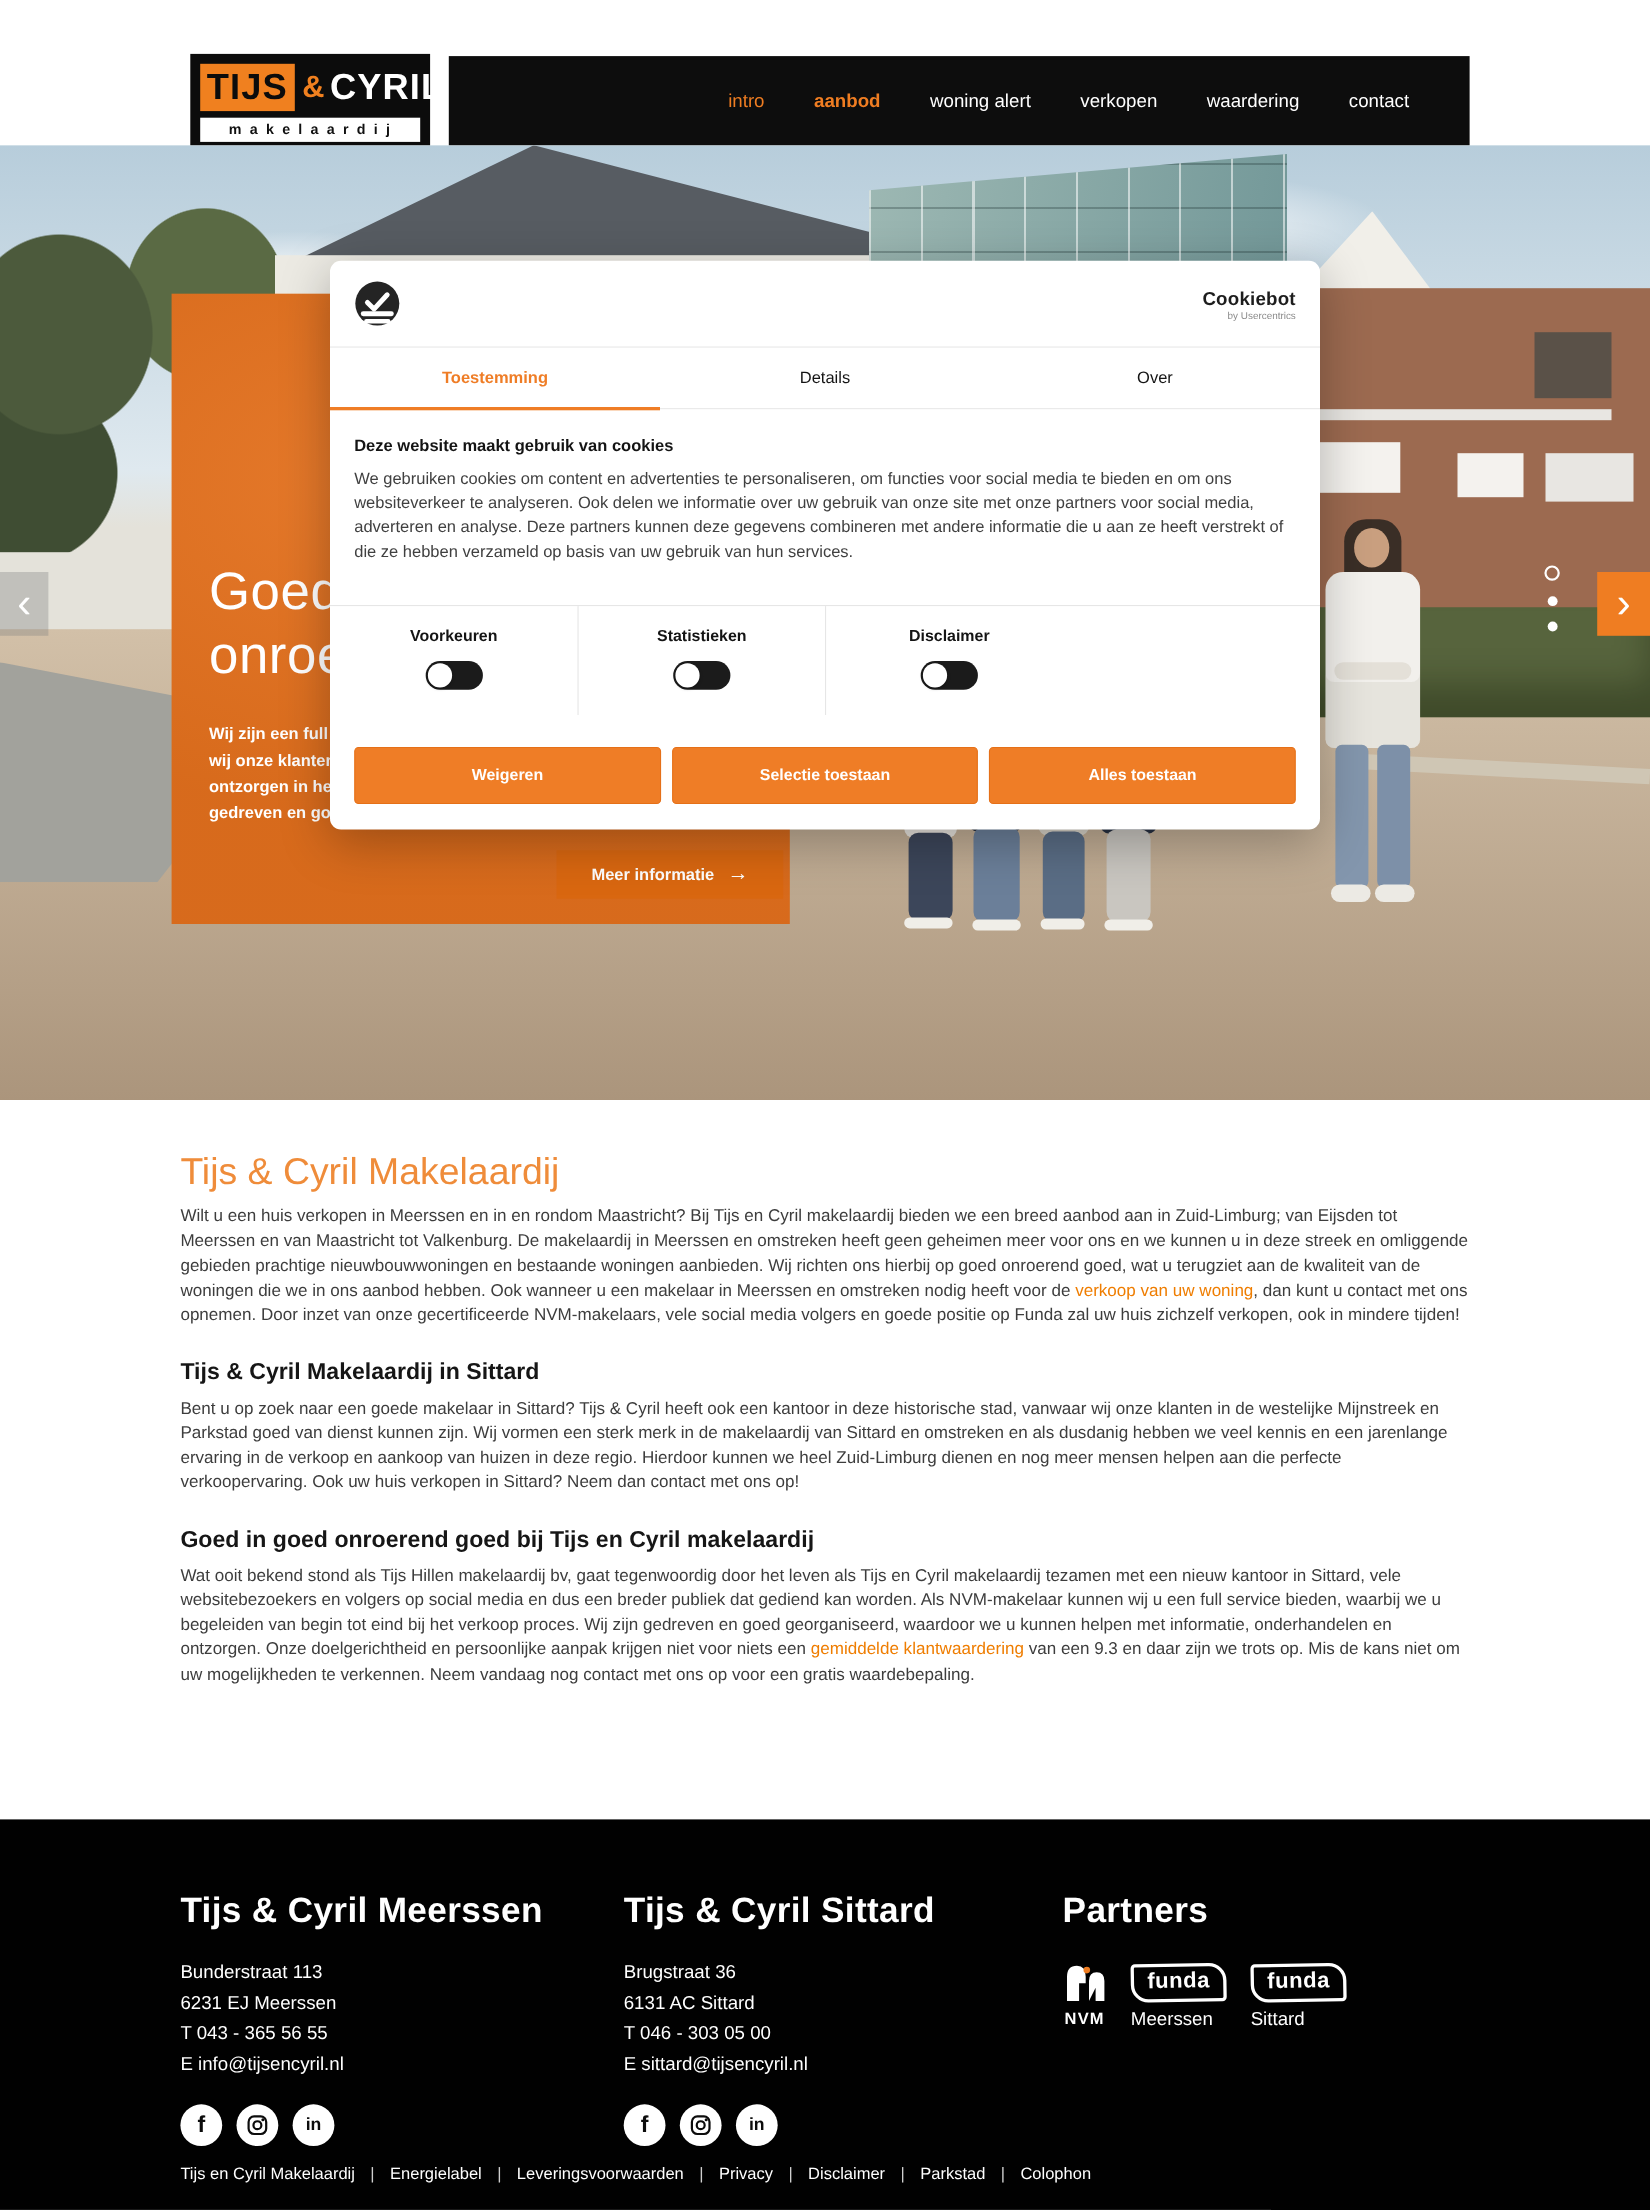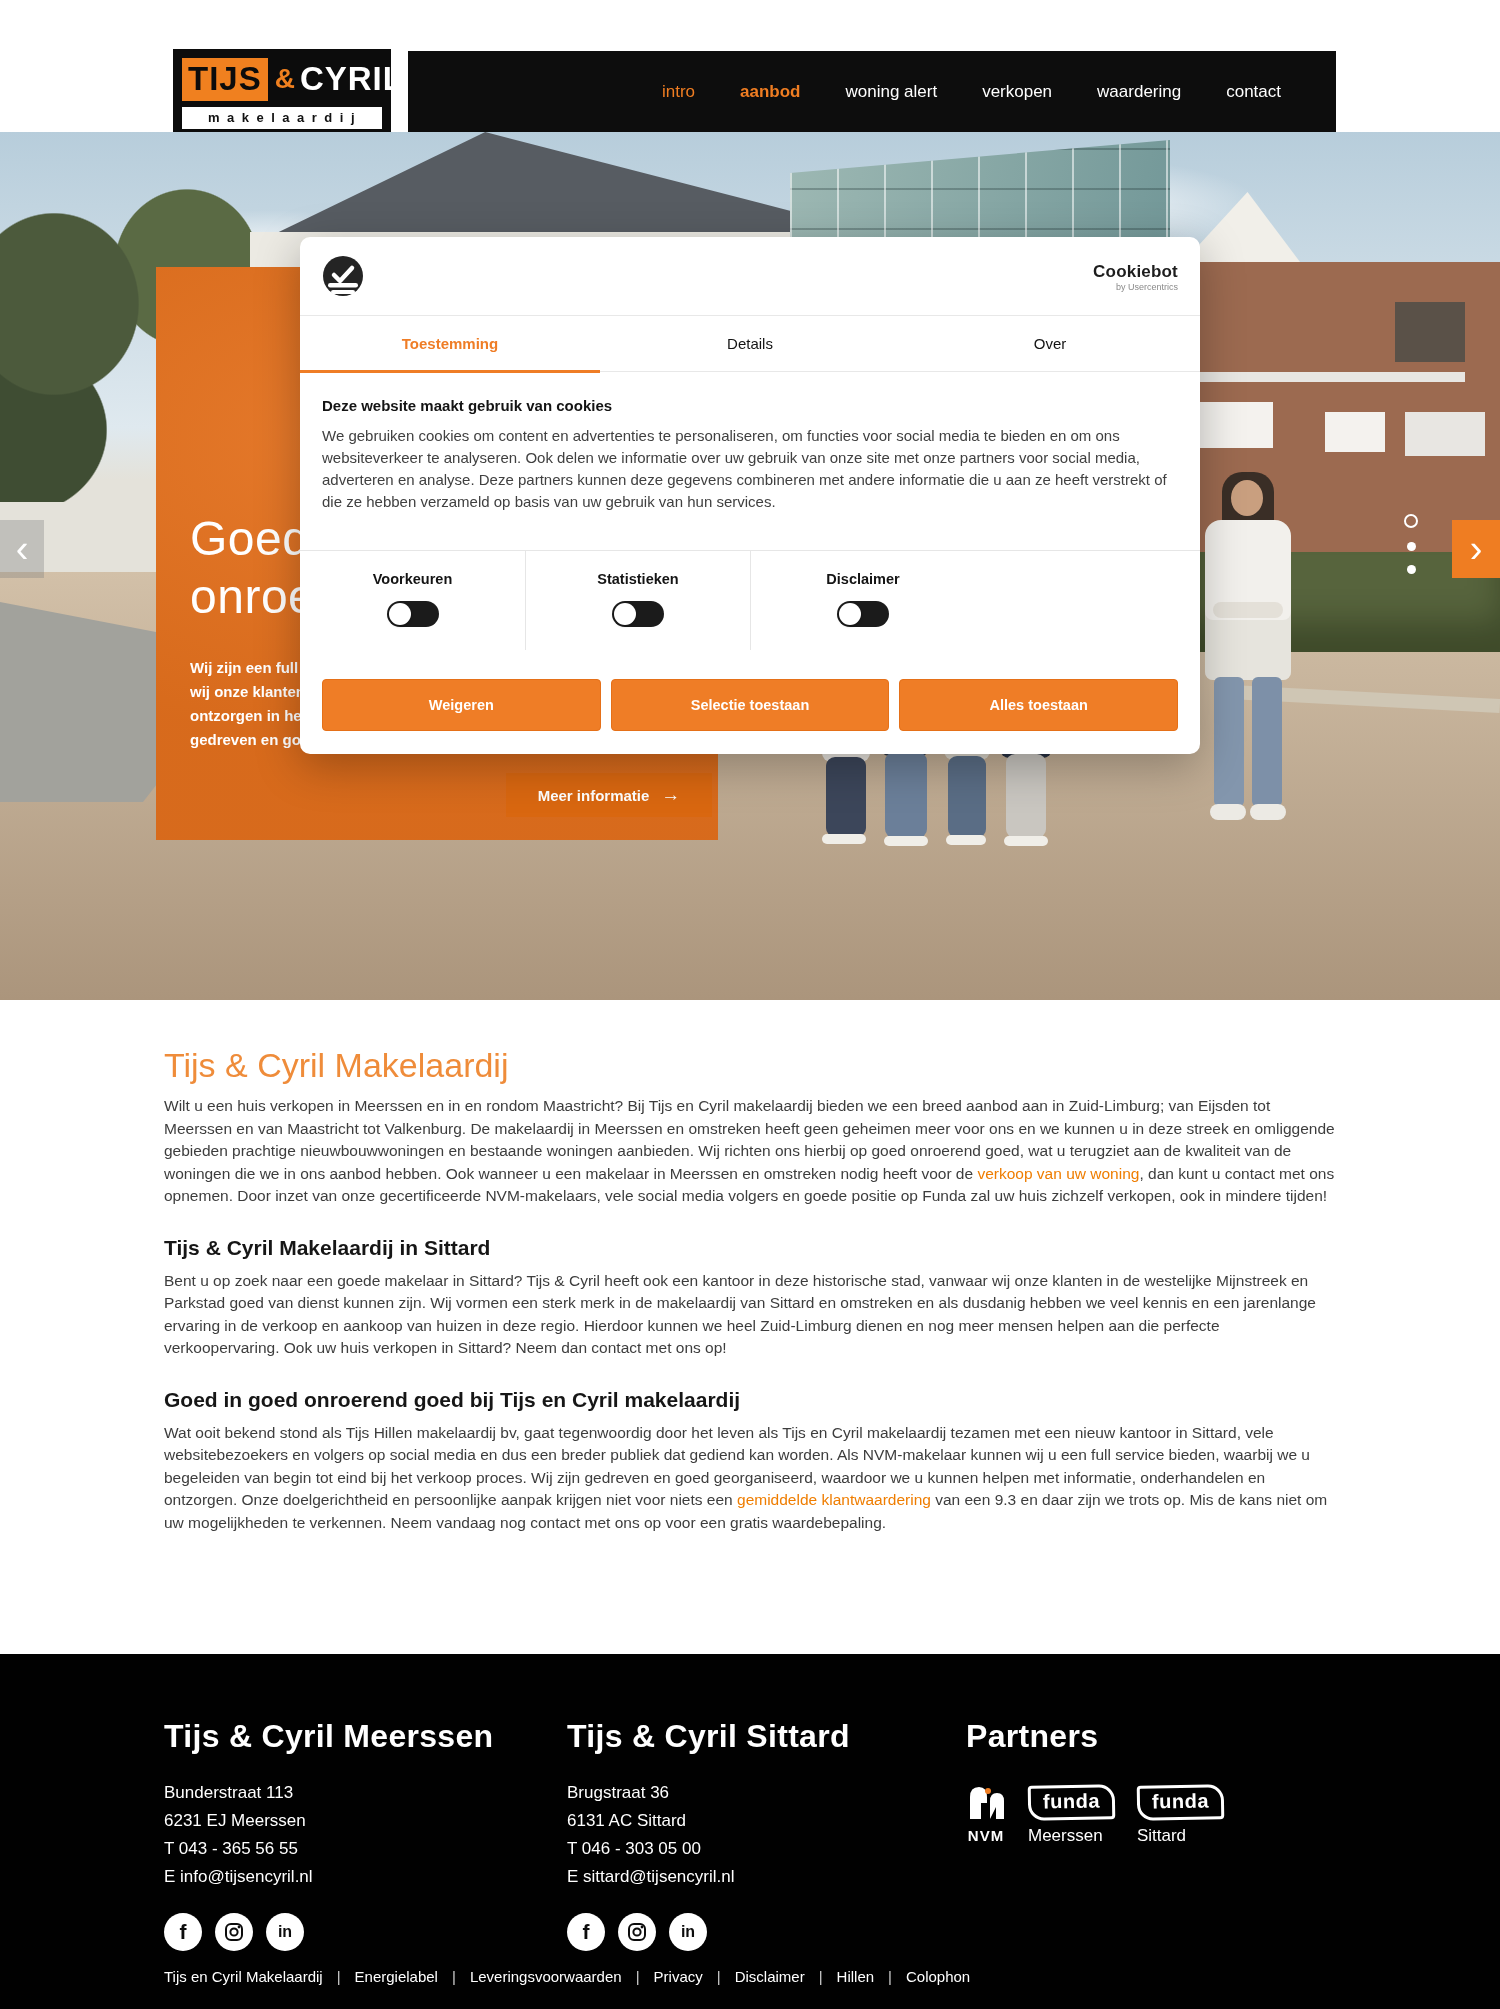--- a/index.html
+++ b/index.html
@@ -376,19 +376,19 @@
       <a>Tijs en Cyril Makelaardij</a>
         <span class="sep">|</span>
       <a>Energielabel</a>
         <span class="sep">|</span>
       <a>Leveringsvoorwaarden</a>
         <span class="sep">|</span>
       <a>Privacy</a>
         <span class="sep">|</span>
       <a>Disclaimer</a>
         <span class="sep">|</span>
-      <a>Hillen</a>
+      <a>Parkstad</a>
         <span class="sep">|</span>
       <a>Colophon</a>
     </div>
   </footer>
 
 </div>
 
 </body></html>

